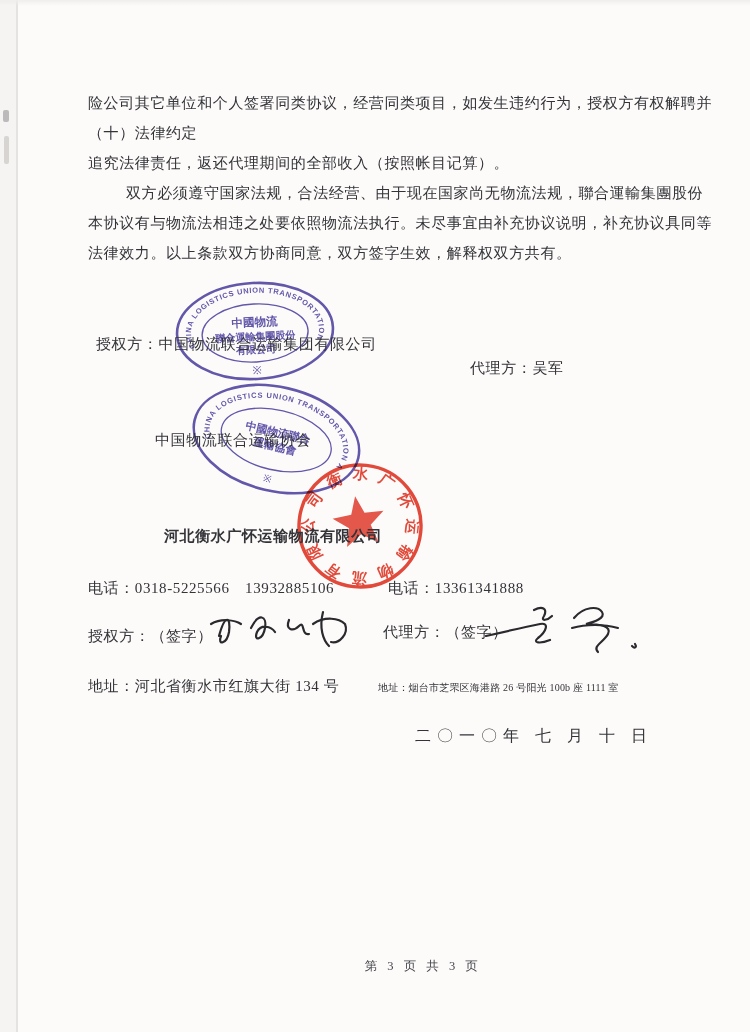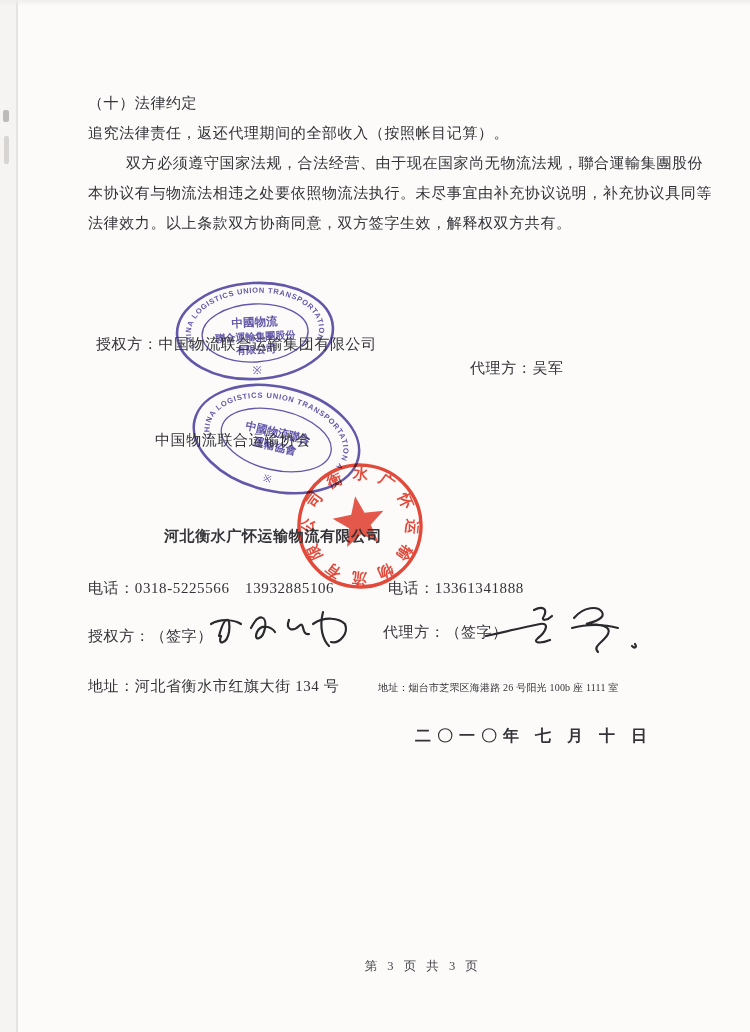--- a/index.html
+++ b/index.html
@@ -22,21 +22,21 @@
   .t-auth{left:96px;top:334px;}
   .t-agent{left:470px;top:334px;margin-top:24px;}
   .t-assoc{left:155px;top:430px;}
   .t-hebei{left:164px;top:526px;font-weight:bold;}
   .t-phoneL{left:88px;top:578px;}
   .t-phoneR{left:388px;top:578px;}
   .t-signL{left:88px;top:626px;}
   .t-signR{left:383px;top:622px;}
   .t-addrL{left:88px;top:676px;}
   .t-addrR{left:378px;top:678px;font-size:10px;letter-spacing:.2px;}
-  .t-date{left:415px;top:726px;font-size:16px;letter-spacing:6px;font-weight:bold;}
+  .t-date{left:415px;top:726px;font-size:16px;letter-spacing:6px;}
   .t-footer{left:0;top:956px;width:750px;text-align:center;font-size:12.5px;letter-spacing:3.5px;color:#44444a;margin-left:48px;}
 
   .stamp{position:absolute;mix-blend-mode:multiply;opacity:.88;}
   .stamp-group{left:170px;top:279px;transform:rotate(-3deg);}
   .stamp-assoc{left:186px;top:384px;transform:rotate(13deg);}
   .stamp-red{left:293px;top:459px;transform:rotate(6deg);opacity:.92;}
   .sig{position:absolute;}
   .sig-left{left:205px;top:602px;}
   .sig-right{left:482px;top:598px;}
   .latin-ring{font-family:"Liberation Sans", sans-serif;font-weight:bold;}
@@ -46,20 +46,21 @@
 
 <div class="page">
 
   <div class="edge-left"></div>
   <div class="edge-line"></div>
   <div class="edge-top"></div>
   <div class="smudge1"></div>
   <div class="smudge2"></div>
 
   <div class="para">
+    <div class="doc-line">险公司其它单位和个人签署同类协议，经营同类项目，如发生违约行为，授权方有权解聘并</div>
     <div class="doc-line">（十）法律约定</div>
     <div class="doc-line">追究法律责任，返还代理期间的全部收入（按照帐目记算）。</div>
     <div class="doc-line indent">双方必须遵守国家法规，合法经营、由于现在国家尚无物流法规，聯合運輸集團股份</div>
     <div class="doc-line">本协议有与物流法相违之处要依照物流法执行。未尽事宜由补充协议说明，补充协议具同等</div>
     <div class="doc-line">法律效力。以上条款双方协商同意，双方签字生效，解释权双方共有。</div>
   </div>
 
   <svg class="stamp stamp-group" width="170" height="104" viewBox="0 0 170 104" xmlns="http://www.w3.org/2000/svg">
     <ellipse cx="85" cy="52" rx="78" ry="48" fill="none" stroke="#4e41a3" stroke-width="2.6"></ellipse>
     <ellipse cx="85" cy="54" rx="53" ry="29" fill="none" stroke="#4e41a3" stroke-width="1.4"></ellipse>

